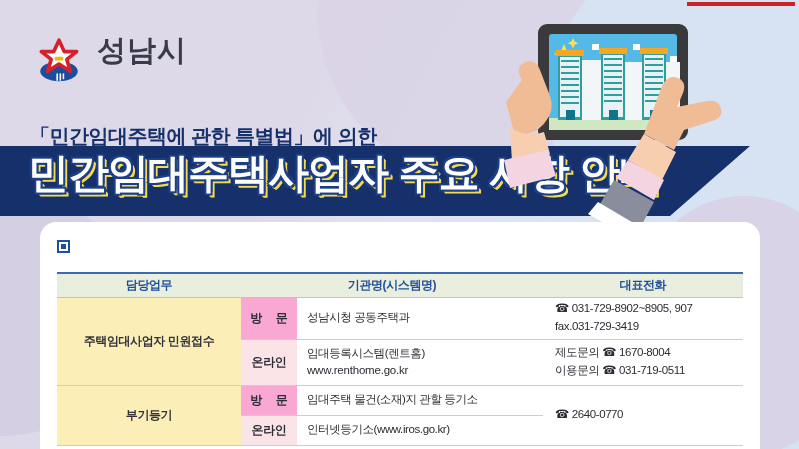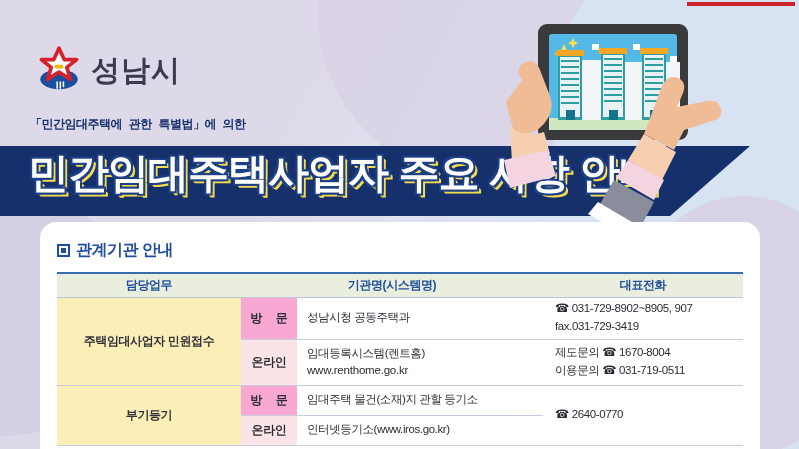--- a/index.html
+++ b/index.html
@@ -55,44 +55,43 @@
   .top-red-rule {
     position: absolute;
     left: 687px; top: 2px;
     width: 108px; height: 4px;
     background: #cc2229;
   }
 
   
   .logo-block {
     position: absolute;
-    left: 33px; top: 44px;
+    left: 33px; top: 36px;
     display: flex;
-    align-items: center;
-    gap: 6px;
+    align-items: flex-start;
+    gap: 12px;
   }
   .logo-mark { width: 52px; height: 52px; display: block; }
   .logo-text {
     font-size: 29px;
     font-weight: 700;
     color: #3a3a4a;
     letter-spacing: 1px;
     line-height: 1;
   }
 
   
   .subtitle {
     position: absolute;
-    left: 30px; top: 116px;
-    font-size: 12px;
+    left: 30px; top: 123px;
+    font-size: 20px;
     font-weight: 700;
     color: #16306b;
     letter-spacing: -0.5px;
     white-space: nowrap;
-    font-family: Liberation Mono, monospace;
   }
 
   
   .navy-banner {
     position: absolute;
     left: -10px; top: 146px;
     width: 760px; height: 70px;
     background: #16306b;
     clip-path: polygon(0 0, 760px 0, 680px 70px, 0 70px);
   }
@@ -328,21 +327,20 @@
     <path d="M174 134 l32 18 l-14 28 l-34 -20 z" fill="#f7cfb0"></path>
     <path d="M158 160 l36 20 l-10 20 l-38 -22 z" fill="#f3d4e0"></path>
     <path d="M144 180 l40 22 l-14 26 l-40 -24 z" fill="#8a8e9c"></path>
     <path d="M128 202 l44 26 l-8 12 l-46 -26 z" fill="#ffffff"></path>
   </svg>
 
   <div class="content-card">
 
     <div class="section-head">
       <span class="section-bullet"></span>
-      <span class="section-title">관계기관 안내</span>
     </div>
 
     <table class="org-table">
       <colgroup>
         <col class="col-task">
           <col class="col-kind">
           <col class="col-org">
           <col class="col-phone">
       </colgroup>
       <thead>

